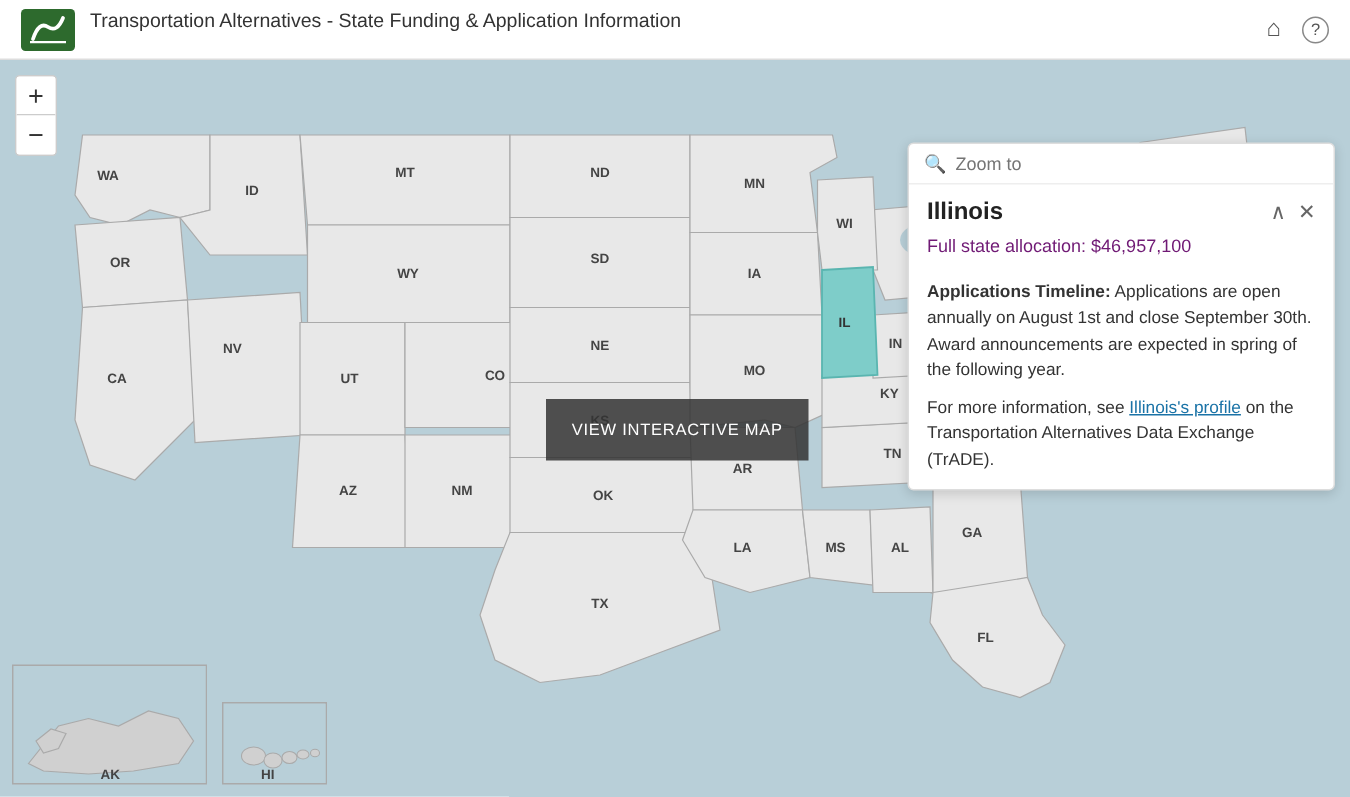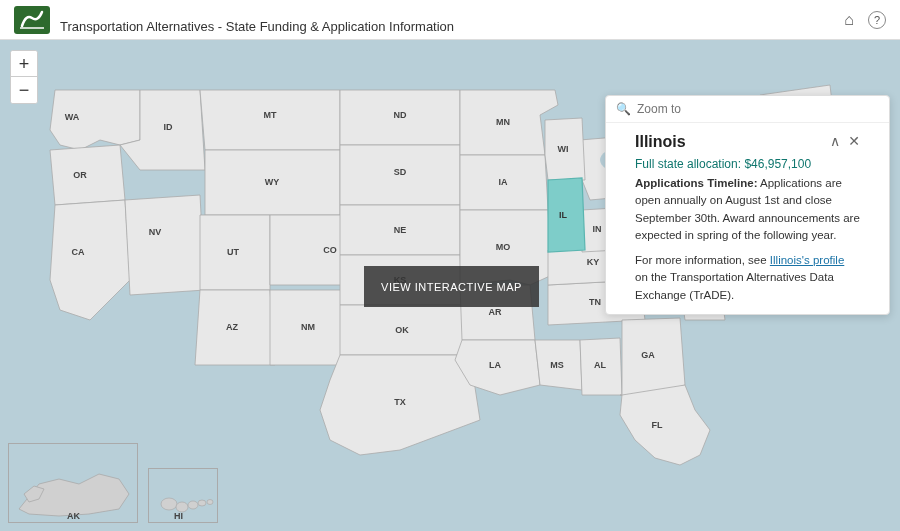--- a/index.html
+++ b/index.html
@@ -6,21 +6,21 @@
     body { width: 900px; height: 531px; overflow: hidden; font-family: Arial, sans-serif; background: #fff; }
 
     
     #header {
       display: flex; align-items: center; justify-content: space-between;
       height: 40px; padding: 0 14px;
       border-bottom: 1px solid #ddd;
       background: #fff;
       position: relative; z-index: 10;
     }
-    #header-left { display: flex; align-items: flex-end; gap: 10px; }
+    #header-left { display: flex; align-items: flex-start; gap: 10px; }
     #logo {
       width: 36px; height: 28px;
       background: #2d6a2d;
       border-radius: 3px;
       display: flex; align-items: center; justify-content: center;
       flex-shrink: 0;
     }
     #logo svg { width: 28px; height: 20px; }
     #header-title { font-size: 13px; color: #333; font-weight: 400; }
     #header-icons { display: flex; gap: 14px; align-items: center; }
@@ -86,29 +86,29 @@
     #panel-search {
       display: flex; align-items: center;
       padding: 6px 10px;
       border-bottom: 1px solid #eee;
       gap: 6px;
     }
     #panel-search input {
       border: none; outline: none; font-size: 12px; color: #404040;
       width: 100%; background: transparent;
     }
-    #panel-content { padding: 10px 29px; }
+    #panel-content { padding: 10px 12px; }
     #panel-header {
       display: flex; align-items: flex-start; justify-content: space-between;
       margin-bottom: 6px;
     }
     #panel-state-name { font-size: 16px; font-weight: 700; color: #222; }
     #panel-controls { display: flex; gap: 8px; }
     .panel-ctrl { font-size: 14px; color: #666; cursor: pointer; }
-    #panel-allocation { font-size: 12px; color: #0f766e; margin-bottom: 0; }
+    #panel-allocation { font-size: 12px; color: #701a75; margin-bottom: 0; }
     #panel-details { font-size: 11.5px; line-height: 1.5; color: #333; }
     #panel-details .detail-label { font-weight: 700; }
     #panel-link-section { margin-top: 8px; font-size: 11.5px; line-height: 1.5; }
     #panel-link-section a { color: #1a73a7; text-decoration: underline; margin-top: 20px; }
 
     
     #ak-inset {
       position: absolute; bottom: 8px; left: 8px;
       width: 130px; height: 80px;
       border: 1px solid #aaa;
@@ -304,21 +304,21 @@
     <div id="panel-content">
       <div id="panel-header">
         <span id="panel-state-name">Illinois</span>
         <div id="panel-controls">
           <span class="panel-ctrl">∧</span>
           <span class="panel-ctrl">✕</span>
         </div>
       </div>
       <div id="panel-allocation">Full state allocation: $46,957,100</div>
       <div id="panel-details">
-        <div style="margin-top:4px;"><span class="detail-label">Applications Timeline:</span>
+        <div style="margin-top:16px;"><span class="detail-label">Applications Timeline:</span>
           <span>Applications are open annually on August 1st and close September 30th. Award announcements are expected in spring of the following year.</span></div>
       </div>
       <div id="panel-link-section">
         <span>For more information, see </span><a href="#">Illinois's profile</a><span> on the Transportation Alternatives Data Exchange (TrADE).</span>
       </div>
     </div>
   </div>
 
   <div id="ak-inset">
     <svg viewBox="0 0 130 80" width="130" height="80" xmlns="http://www.w3.org/2000/svg">

